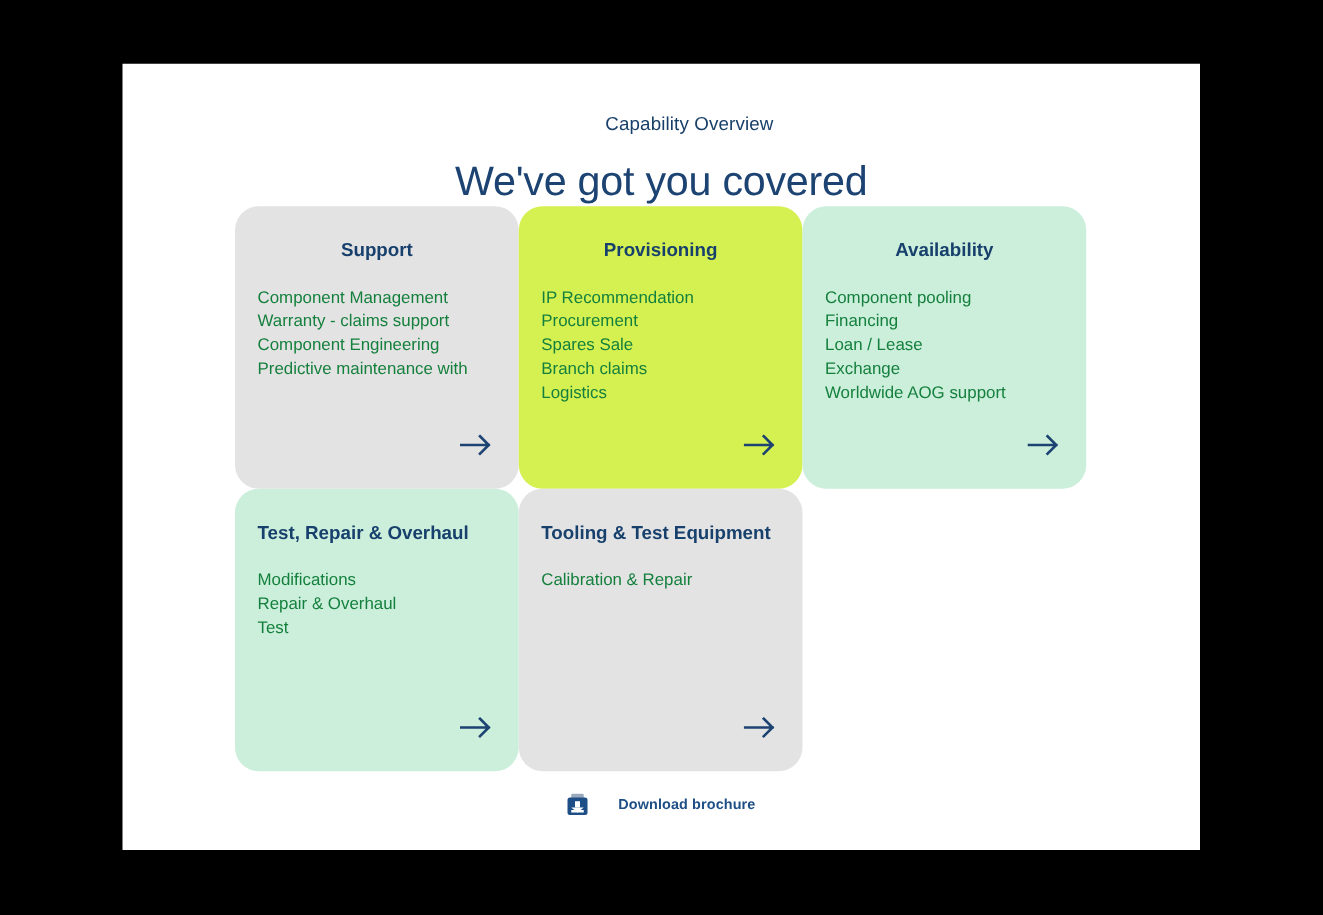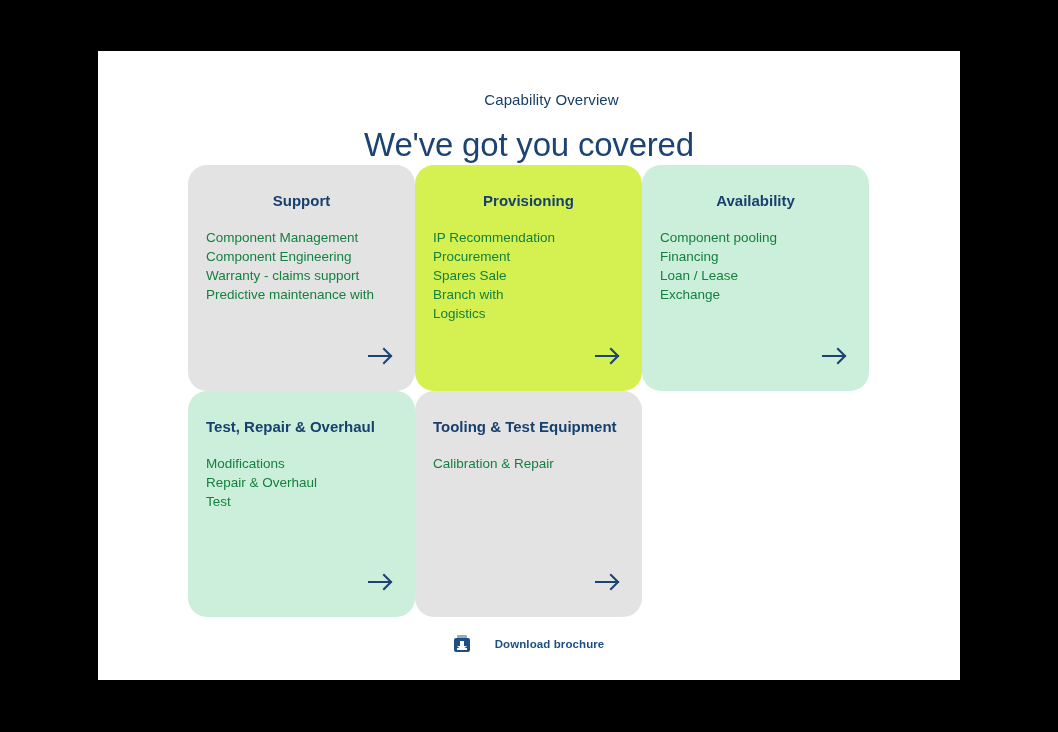--- a/index.html
+++ b/index.html
@@ -194,54 +194,55 @@
   </div>
 
   <div class="grid">
 
     <div class="grid-row">
 
       <div class="card card-gray center">
         <div class="card-title">Support</div>
         <ul class="card-list">
           <li>Component Management</li>
+          <li>Warranty - claims support</li>
           <li>Component Engineering</li>
-          <li>Warranty - claims support</li>
           <li>Predictive maintenance with</li>
         </ul>
         <span class="card-arrow">
           <svg width="26" height="20" viewBox="0 0 26 20" fill="none">
             <path d="M1 10 H23 M16 3 L23 10 L16 17" stroke="#1c4372" stroke-width="2.1" stroke-linecap="square" stroke-linejoin="miter"></path>
           </svg>
         </span>
       </div>
 
       <div class="card card-lime center">
         <div class="card-title">Provisioning</div>
         <ul class="card-list">
           <li>IP Recommendation</li>
           <li>Procurement</li>
           <li>Spares Sale</li>
-          <li>Branch with</li>
+          <li>Branch claims</li>
           <li>Logistics</li>
         </ul>
         <span class="card-arrow">
           <svg width="26" height="20" viewBox="0 0 26 20" fill="none">
             <path d="M1 10 H23 M16 3 L23 10 L16 17" stroke="#1c4372" stroke-width="2.1" stroke-linecap="square" stroke-linejoin="miter"></path>
           </svg>
         </span>
       </div>
 
       <div class="card card-mint center">
         <div class="card-title">Availability</div>
         <ul class="card-list">
           <li>Component pooling</li>
           <li>Financing</li>
           <li>Loan / Lease</li>
           <li>Exchange</li>
+          <li>Worldwide AOG support</li>
         </ul>
         <span class="card-arrow">
           <svg width="26" height="20" viewBox="0 0 26 20" fill="none">
             <path d="M1 10 H23 M16 3 L23 10 L16 17" stroke="#1c4372" stroke-width="2.1" stroke-linecap="square" stroke-linejoin="miter"></path>
           </svg>
         </span>
       </div>
 
     </div>
 

